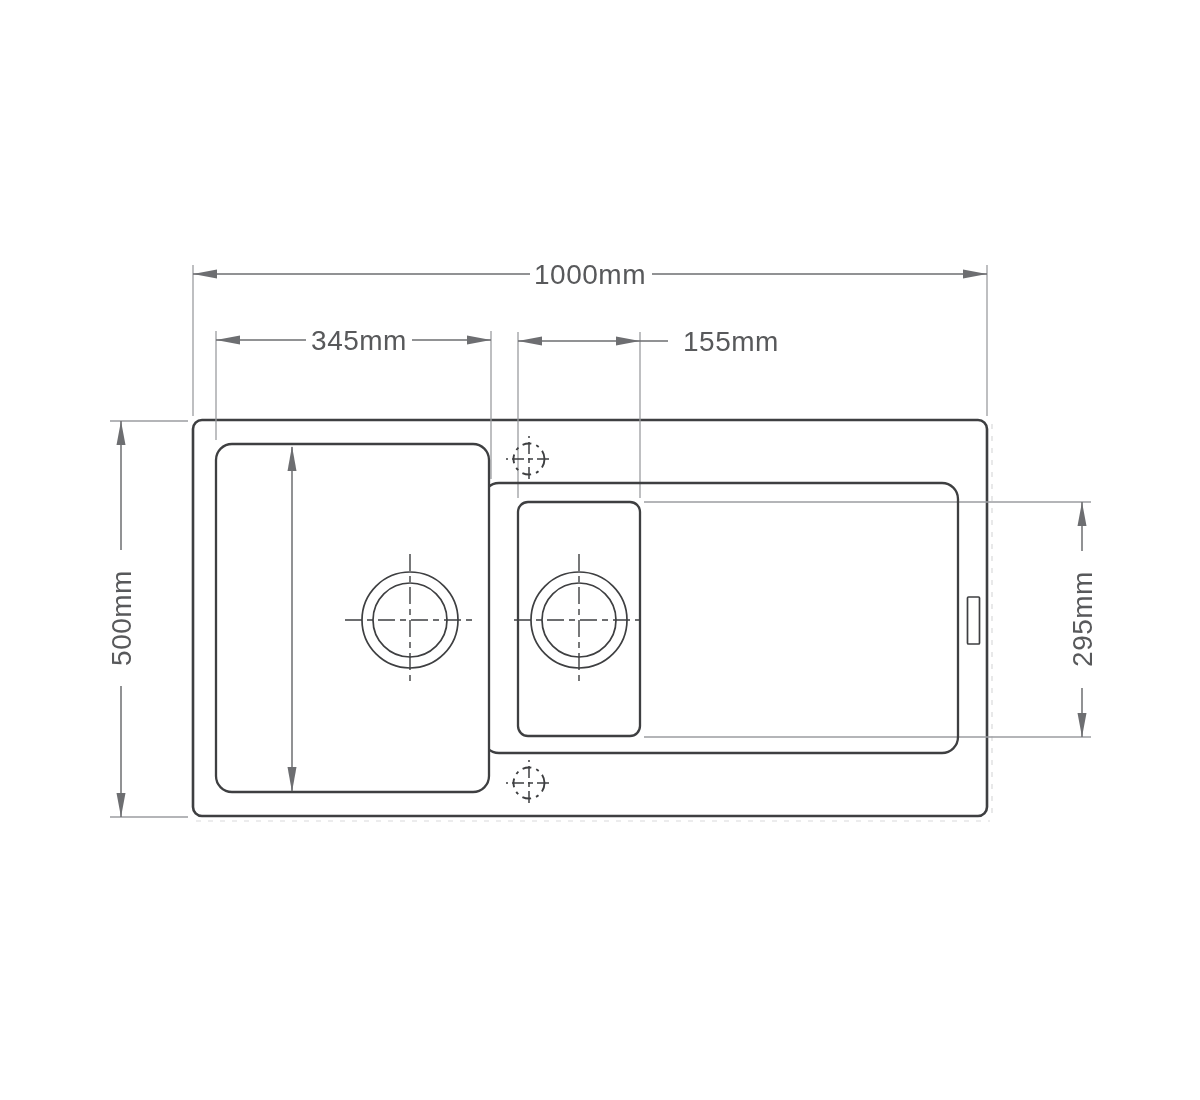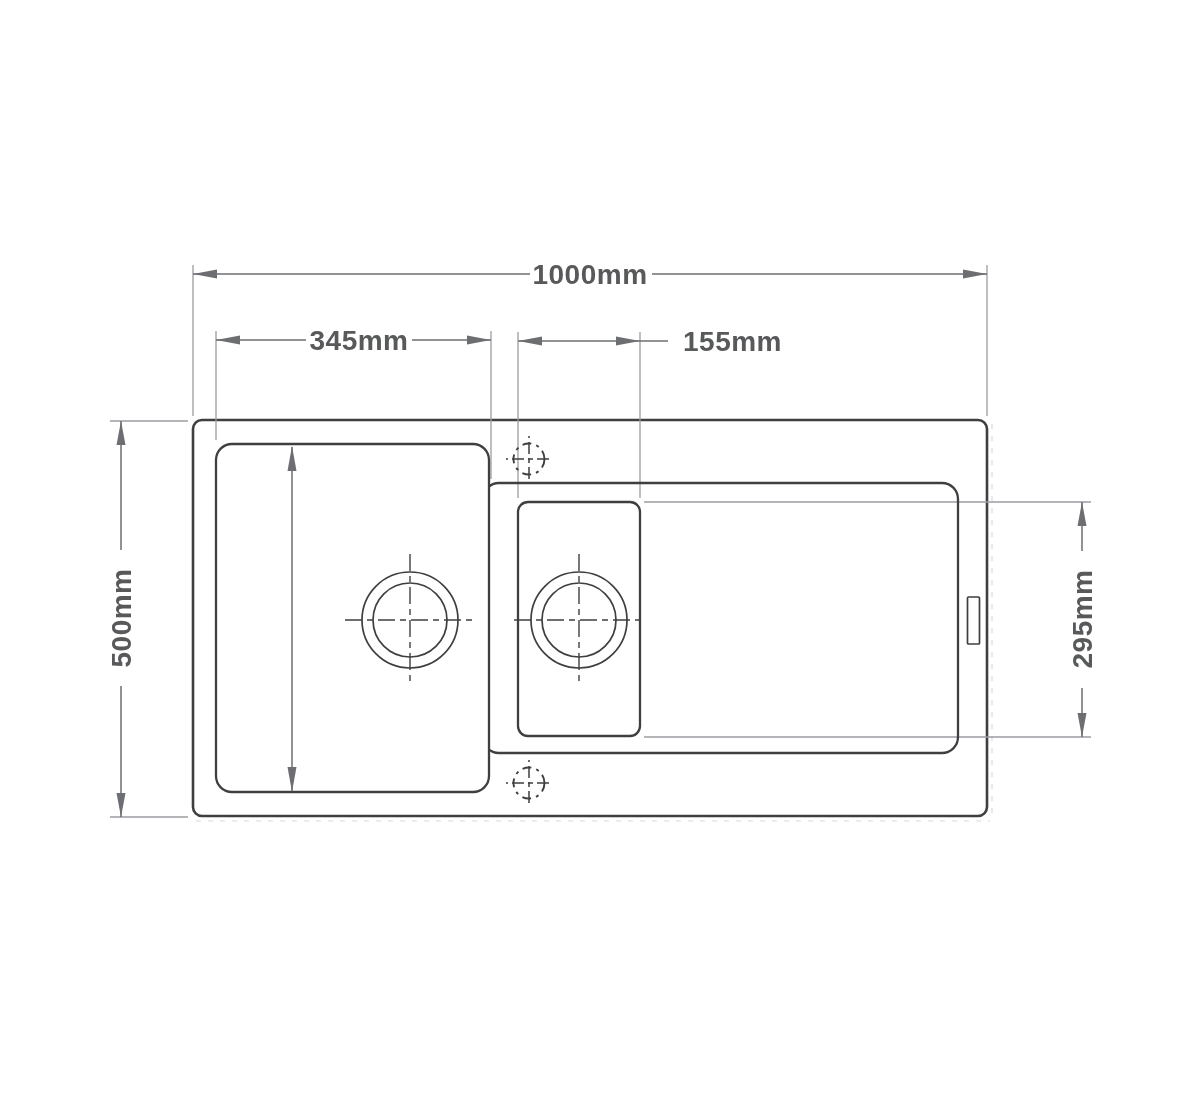--- a/index.html
+++ b/index.html
@@ -9,21 +9,20 @@
     width: 1200px;
     height: 1100px;
     font-family: "Liberation Sans", sans-serif;
   }
   .stage {
     position: relative;
     width: 1200px;
     height: 1100px;
     background: var(--c-background, #ffffff);
     overflow: hidden;
-    font-weight: bold;
   }
   svg { display: block; }
 
   
   .obj {
     fill: none;
     stroke: var(--c-object, #3e3f41);
     stroke-linecap: round;
     stroke-linejoin: round;
   }

